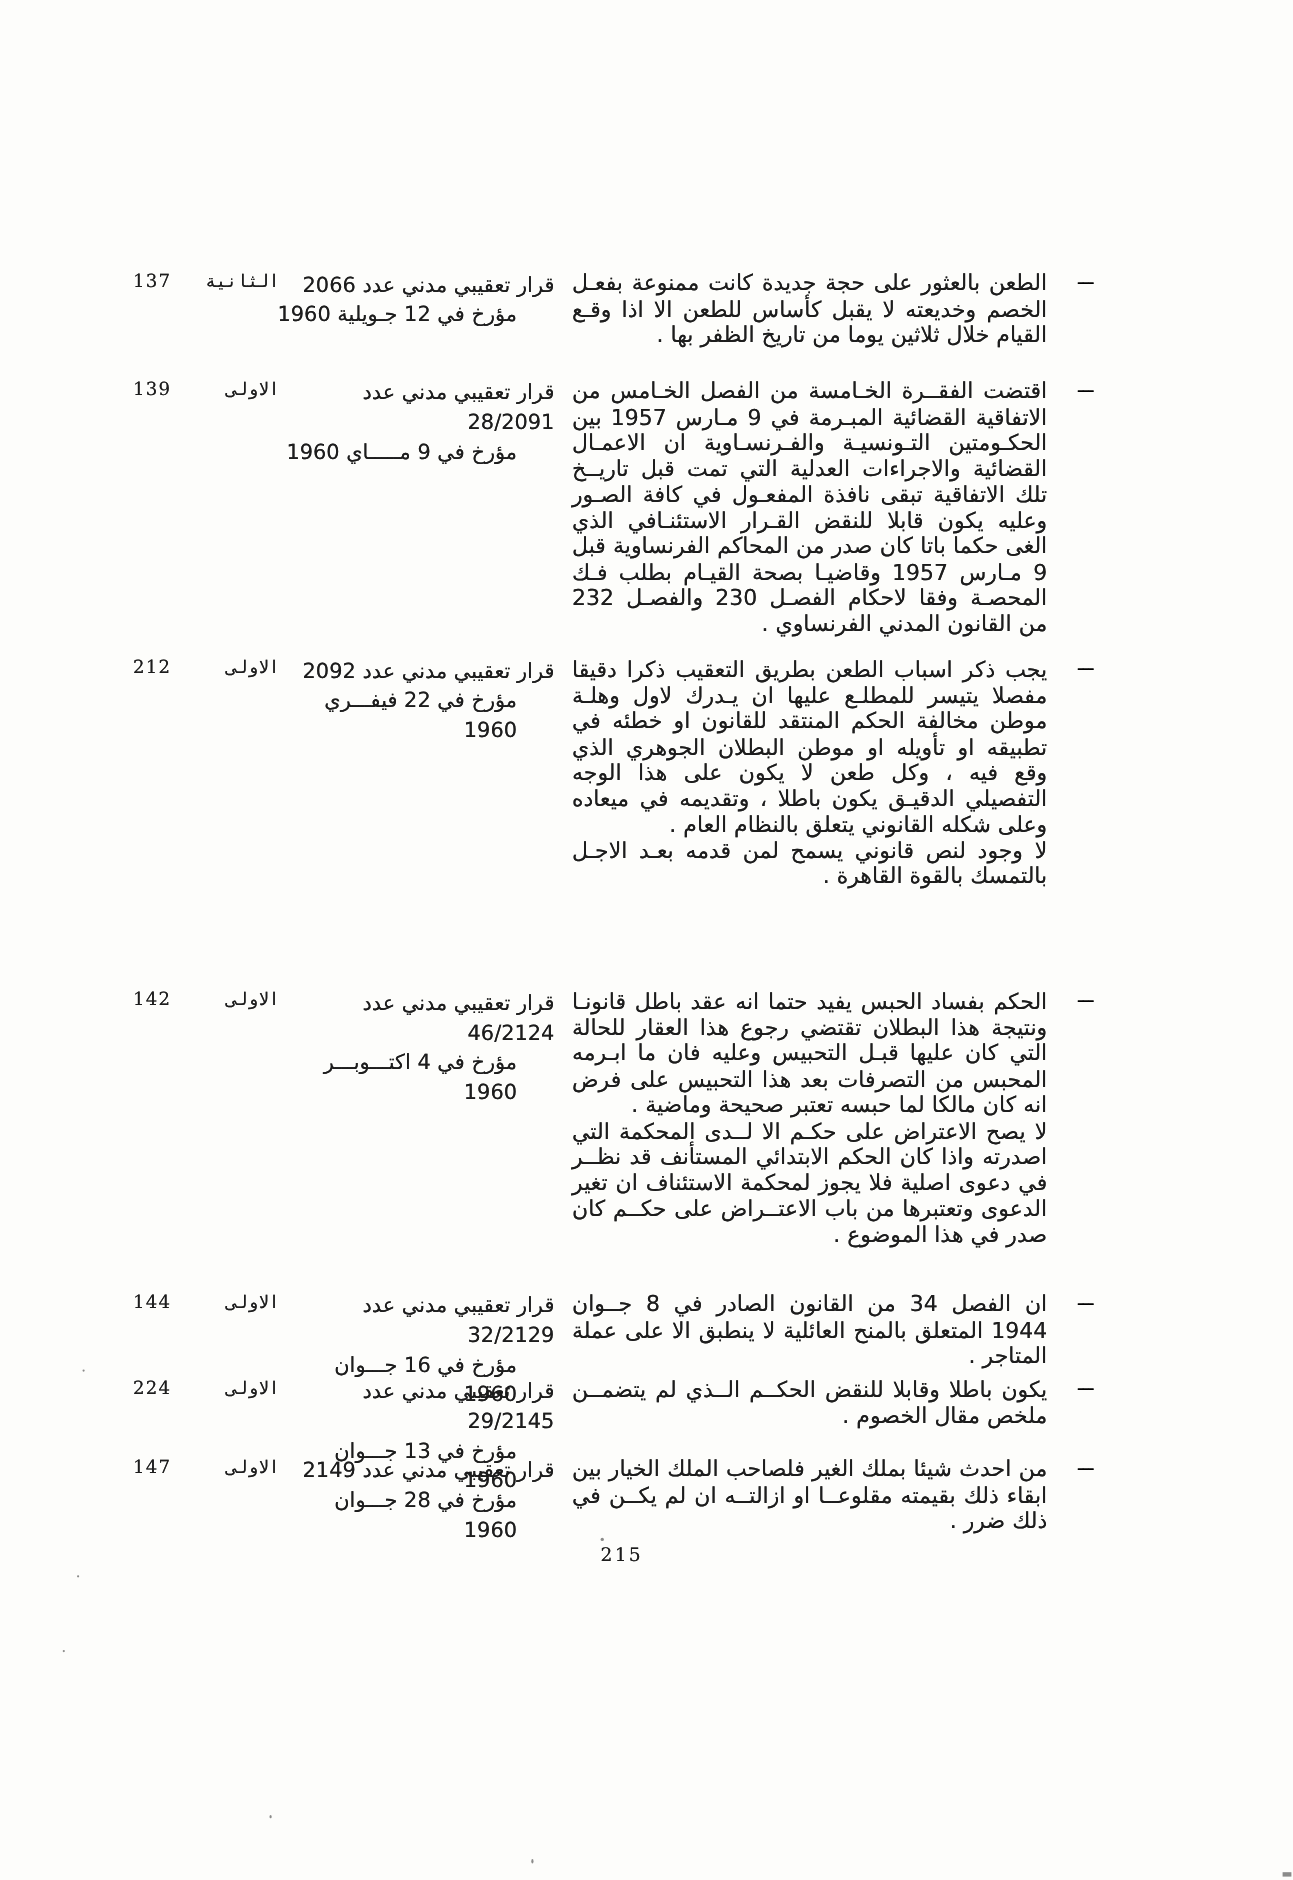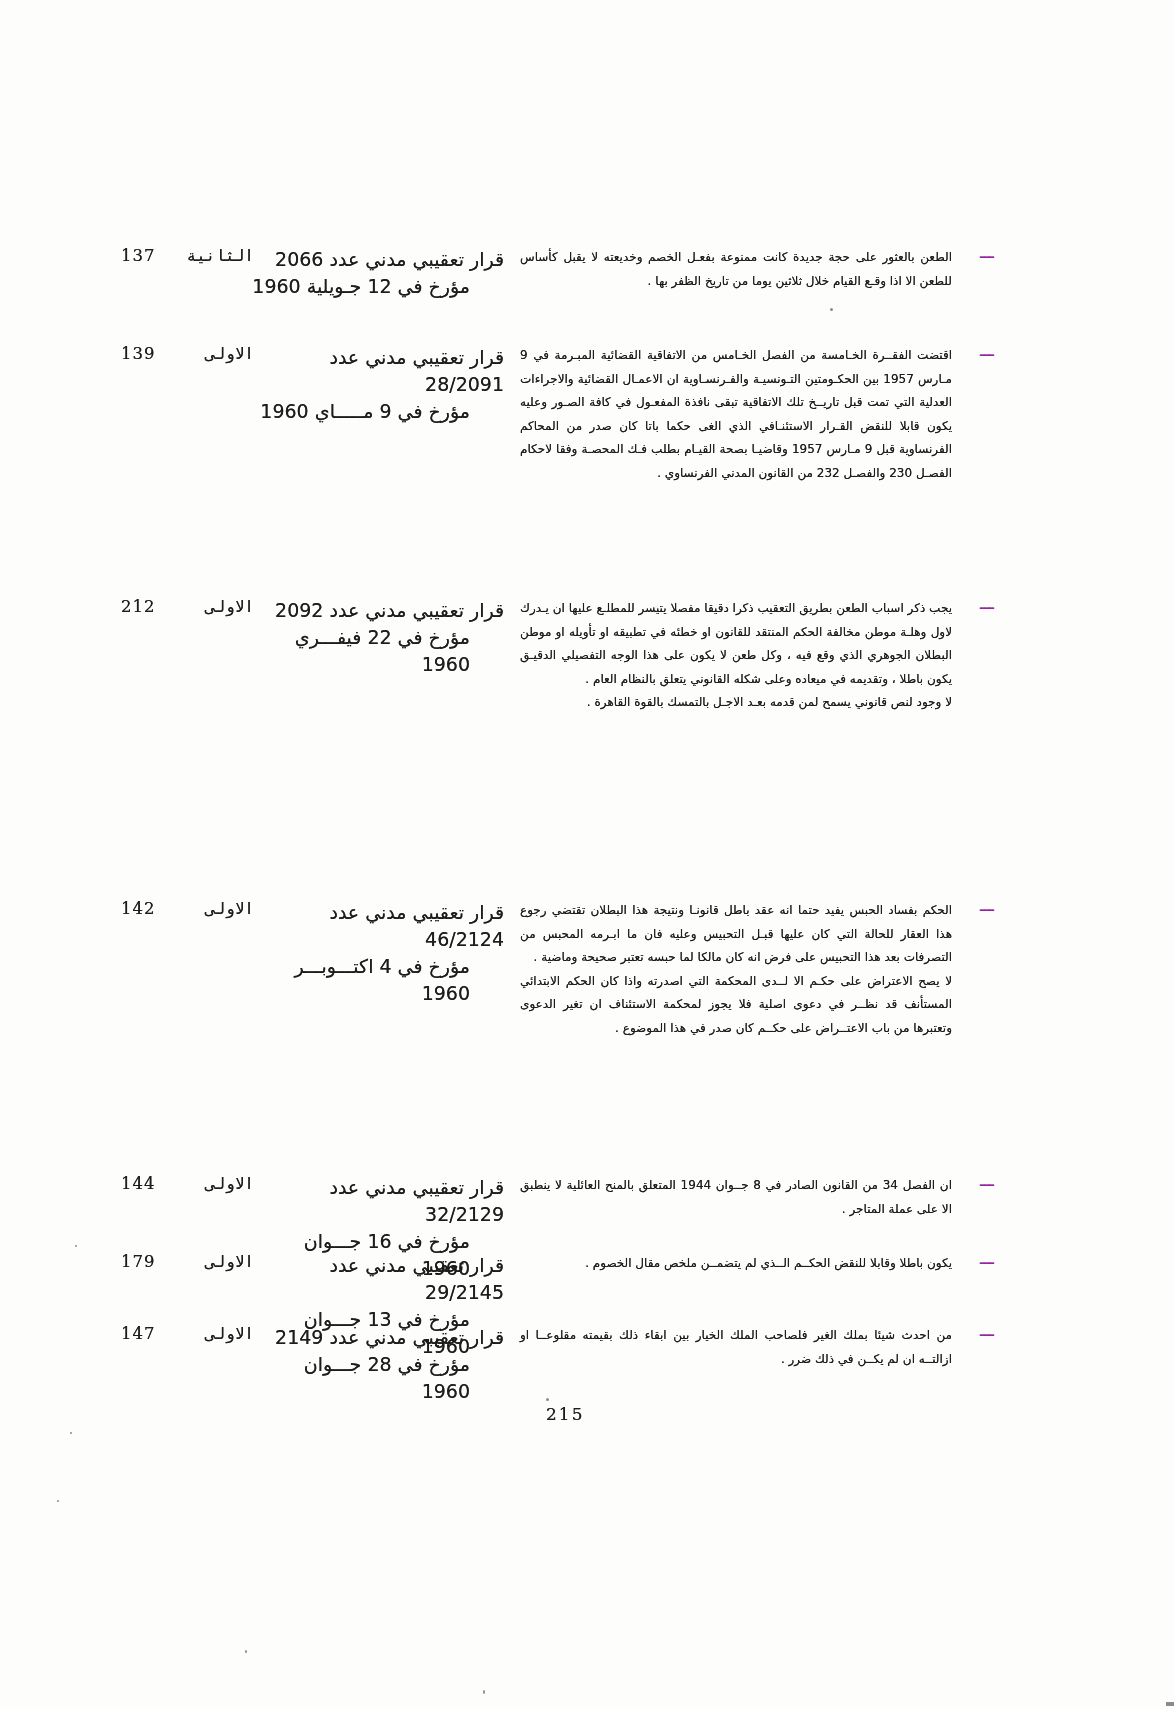--- a/index.html
+++ b/index.html
@@ -6,27 +6,27 @@
   body{
     width:1175px;height:1709px;position:relative;overflow:hidden;
     background:#fdfdfb;color:#1d1d1d;
     font-family:"DejaVu Sans",sans-serif;
   }
   .sheet{position:absolute;inset:0;}
   .row{position:absolute;left:0;width:1175px;}
   .para{
     position:absolute;left:520px;width:432px;
     direction:rtl;text-align:justify;
-    font-size:12px;line-height:23.5px;
+    font-size:20px;line-height:23.5px;
     text-shadow:0 0 .6px rgba(10,10,10,.75);
   }
   .para p{margin:0;}
   .dash{
     position:absolute;left:956px;top:-3px;width:38px;
-    direction:rtl;font-size:16px;color:#a21caf;
+    direction:rtl;font-size:16px;color:#000000;
     text-shadow:0 0 .6px rgba(10,10,10,.75);
   }
   .ref{
     position:absolute;left:250px;width:254px;
     direction:rtl;text-align:right;
     font-size:19px;line-height:27px;
     text-shadow:0 0 .6px rgba(10,10,10,.75);
   }
   .ref .line2{padding-right:34px;}
   .chamber{
@@ -122,21 +122,21 @@
   <div class="row" style="top:1252px">
     <div class="dash">ـــ</div>
     <div class="para">
       <p>يكون باطلا وقابلا للنقض الحكــم الــذي لم يتضمــن ملخص مقال الخصوم .</p>
     </div>
     <div class="ref">
       <div class="line1">قرار تعقيبي مدني عدد 29/2145</div>
       <div class="line2">مؤرخ في 13 جـــوان 1960</div>
     </div>
     <div class="chamber">الاولى</div>
-    <div class="num">179</div>
+    <div class="num">224</div>
   </div>
 
   <div class="row" style="top:1324px">
     <div class="dash">ـــ</div>
     <div class="para">
       <p>من احدث شيئا بملك الغير فلصاحب الملك الخيار بين ابقاء ذلك بقيمته مقلوعــا او ازالتــه ان لم يكــن في ذلك ضرر .</p>
     </div>
     <div class="ref">
       <div class="line1">قرار تعقيبي مدني عدد 2149</div>
       <div class="line2">مؤرخ في 28 جـــوان 1960</div>

